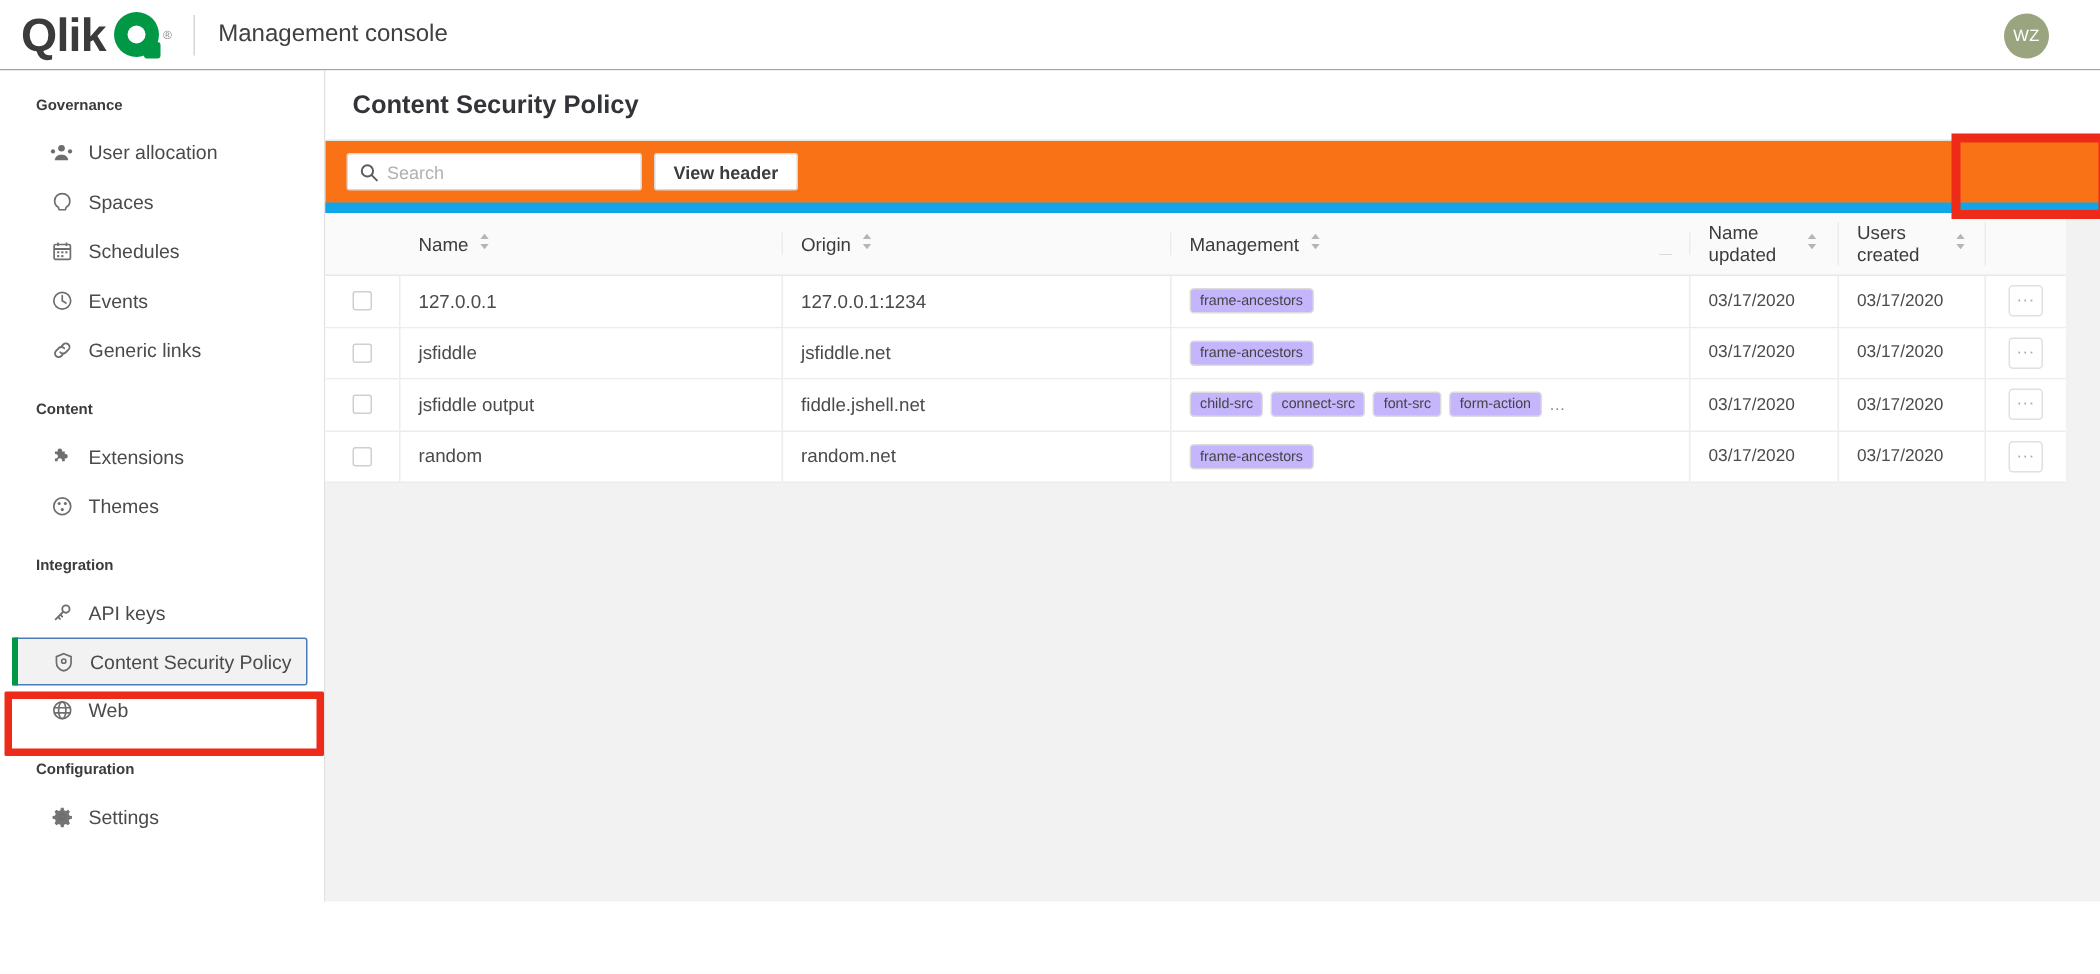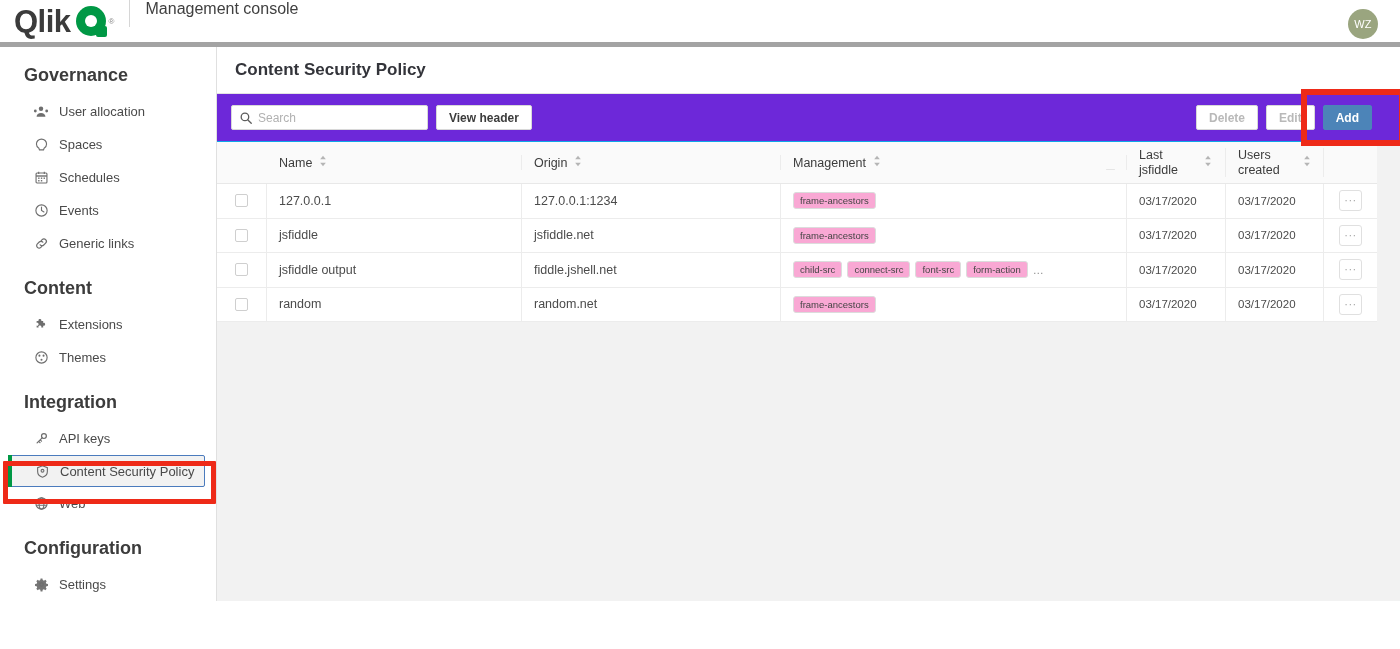--- a/index.html
+++ b/index.html
@@ -18,22 +18,23 @@
     height: 649px;
     background: #ffffff;
   }
 
   
   .topbar {
     position: absolute;
     left: 0; top: 0;
     width: 1400px; height: 47px;
     background: #ffffff;
-    border-bottom: 5px solid #a3a3a3;
-    display: flex;
+    border-bottom: 1px solid #a3a3a3;
+    display: flex;
+    align-items: center;
   }
   .logo-wrap {
     display: flex;
     align-items: center;
     margin-left: 14px;
   }
   .logo-text {
     font-size: 31px;
     font-weight: 700;
     color: #3b3b3b;
@@ -78,21 +79,21 @@
     background: #d6d6d6;
     margin: 0 16px 0 14px;
   }
   .app-title {
     font-size: 16px;
     color: #404040;
     font-weight: 400;
   }
   .avatar {
     position: absolute;
-    right: 22px;
+    right: 34px;
     top: 9px;
     width: 30px; height: 30px;
     border-radius: 50%;
     background: #9aa57f;
     color: #ffffff;
     font-size: 11px;
     display: flex;
     align-items: center;
     justify-content: center;
     letter-spacing: 0.3px;
@@ -102,21 +103,21 @@
   .sidebar {
     position: absolute;
     left: 0; top: 47px;
     width: 217px;
     height: 554px;
     background: #ffffff;
     border-right: 1px solid #e0e0e0;
     padding-top: 18px;
   }
   .nav-group-label {
-    font-size: 18px;
+    font-size: 10px;
     font-weight: 700;
     color: #3c3c3c;
     padding: 0 0 0 24px;
     margin-bottom: 9px;
   }
   .nav-group + .nav-group { margin-top: 18px; }
   .nav-item {
     position: relative;
     display: flex;
     align-items: center;
@@ -181,22 +182,22 @@
     padding-left: 18px;
   }
   .page-title {
     font-size: 17px;
     font-weight: 700;
     color: #33343a;
   }
 
   .toolbar {
     height: 48px;
-    background: #6d28d9;
-    border-bottom: 1px solid #0ea5e9;
+    background: #f97316;
+    border-bottom: 7px solid #0ea5e9;
     display: flex;
     align-items: center;
     padding: 0 14px 0 14px;
   }
   .search-box {
     position: relative;
     width: 197px;
     height: 25px;
     background: #ffffff;
     border: 1px solid #d8d8d8;
@@ -324,21 +325,21 @@
     border-radius: 2px;
     background: #ffffff;
     cursor: pointer;
   }
   .tag {
     display: inline-flex;
     align-items: center;
     height: 17px;
     border: 1px solid #dcdcdc;
     border-radius: 3px;
-    background: #f9a8d4;
+    background: #c4b5fd;
     font-size: 9.5px;
     color: #444;
     padding: 0 6px;
     margin-right: 5px;
     white-space: nowrap;
   }
   .tag-more {
     font-size: 11px;
     color: #8a8a8a;
     letter-spacing: 1px;
@@ -527,25 +528,20 @@
         <span class="search-ic">
           <svg width="14" height="14" viewBox="0 0 16 16" fill="none" stroke="currentColor" stroke-width="1.5" stroke-linecap="round">
               <circle cx="6.8" cy="6.8" r="4.3"></circle>
               <path d="M10.2 10.2 14 14"></path>
             </svg>
         </span>
         <input type="text" placeholder="Search" style="">
       </div>
       <button class="btn btn-view-header">View header</button>
 
-      <div class="toolbar-right">
-        <button class="btn disabled">Delete</button>
-        <button class="btn disabled">Edit</button>
-        <button class="btn btn-primary">Add</button>
-      </div>
     </div>
 
     <div class="table">
 
       <div class="tr thead">
         <div class="th c-check"></div>
 
         <div class="th c-name">
           <span class="th-label-wrap">
             <span>Name</span>
@@ -582,21 +578,21 @@
           </span>
           <span class="filter-ic">
             <svg width="11" height="11" viewBox="0 0 12 12" fill="currentColor">
                 <path d="M1 1.6h10l-3.9 4.5V10L4.9 8.7V6.1z"></path>
               </svg>
           </span>
         </div>
 
         <div class="th c-upd">
           <span class="th-label-wrap">
-            <span class="th-multiline">Last jsfiddle</span>
+            <span class="th-multiline">Name updated</span>
             <span class="sort-ic">
               <svg width="8" height="12" viewBox="0 0 8 12" fill="currentColor">
                   <path d="M4 0.8 6.8 4.3H1.2z"></path>
                   <path d="M4 11.2 1.2 7.7h5.6z"></path>
                 </svg>
             </span>
           </span>
         </div>
 
         <div class="th c-crt">

